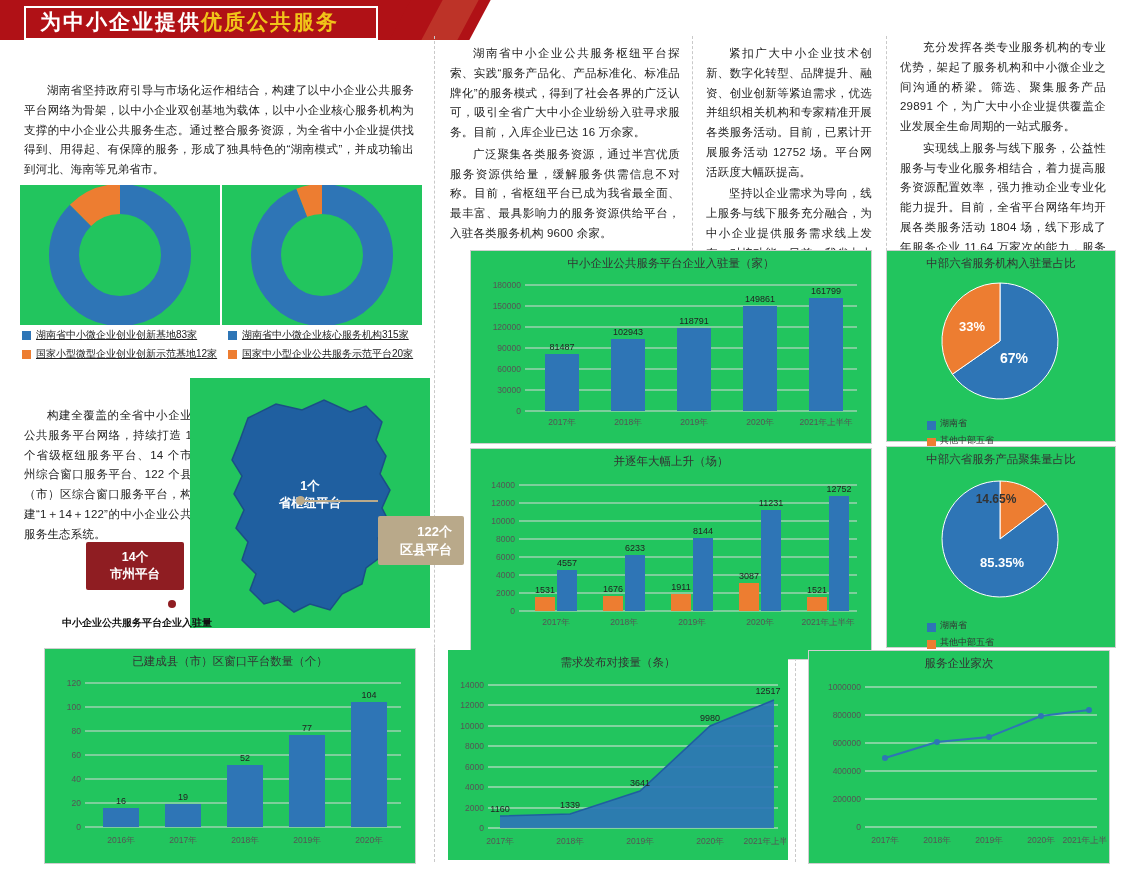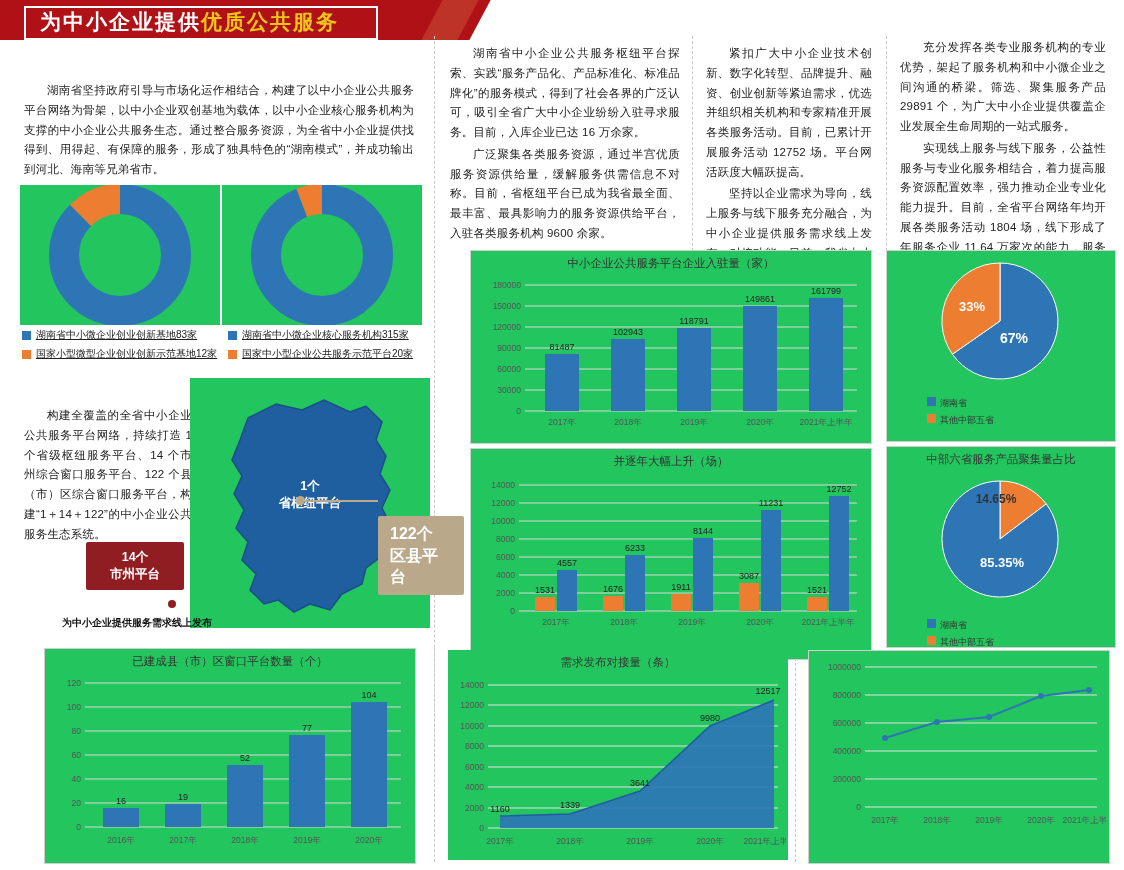--- a/index.html
+++ b/index.html
@@ -63,41 +63,41 @@
   .card-bordered{border:1px solid #cfcfcf;}
   .chart-title{
     width:100%;text-align:center;font-size:11.5px;color:#333;
     padding-top:5px;
   }
   .axis-label{font-size:8.5px;fill:#555;}
   .val-label{font-size:9px;fill:#222;}
 
   .legend{display:flex;gap:14px;justify-content:center;align-items:center;
     font-size:9px;color:#333;margin-top:2px;flex-wrap:wrap;}
-  .legend .it{display:flex;align-items:flex-start;gap:4px;}
+  .legend .it{display:flex;align-items:flex-end;gap:4px;}
   .legend .sw{width:9px;height:9px;display:inline-block;}
 
   
   .dlegend{position:absolute;font-size:10px;color:#222;text-decoration:underline;}
   .dlegend .row{display:flex;align-items:center;gap:5px;margin-bottom:5px;white-space:nowrap;}
   .dlegend .sw{width:9px;height:9px;display:inline-block;}
 
   
   .maplbl{
     position:absolute;text-align:center;color:#fff;font-weight:bold;
     font-size:12.5px;line-height:1.35;
   }
   .tag-red{
     position:absolute;background:#8f1d22;color:#fff;font-weight:bold;
     font-size:12.5px;text-align:center;line-height:1.35;padding:7px 10px;
     border-radius:2px;
   }
   .tag-tan{
     position:absolute;background:#b9a98a;color:#fff;font-weight:bold;
-    font-size:16px;text-align:left;line-height:1.35;padding:7px 12px;
+    font-size:13px;text-align:right;line-height:1.35;padding:7px 12px;
     border-radius:2px;
   }
   .map-caption{
     position:absolute;font-size:10px;color:#111;font-weight:bold;white-space:nowrap;
   }
   .connector{position:absolute;background:#b9a98a;}
   .dot{position:absolute;border-radius:50%;}
 </style>
 </head>
 <body>
@@ -189,21 +189,21 @@
 
   <div class="tag-tan" style="left:378px;top:516px;width:62px;">
     <div>122个</div>
     <div>区县平台</div>
   </div>
 
   <div class="connector" style="left:300px;top:500px;width:78px;height:2px;"></div>
   <div class="dot" style="left:296px;top:496px;width:9px;height:9px;background:#b9a98a;"></div>
   <div class="dot" style="left:168px;top:600px;width:8px;height:8px;background:#8f1d22;"></div>
 
-  <div class="map-caption" style="left:62px;top:616px;">为中小企业提供服务需求线上发布</div>
+  <div class="map-caption" style="left:62px;top:616px;">中小企业公共服务平台企业入驻量</div>
 
   <div class="ptext" style="left:450px;top:44px;width:230px;">
     <p>湖南省中小企业公共服务枢纽平台探索、实践“服务产品化、产品标准化、标准品牌化”的服务模式，得到了社会各界的广泛认可，吸引全省广大中小企业纷纷入驻寻求服务。目前，入库企业已达 16 万余家。</p>
     <p>广泛聚集各类服务资源，通过半宫优质服务资源供给量，缓解服务供需信息不对称。目前，省枢纽平台已成为我省最全面、最丰富、最具影响力的服务资源供给平台，入驻各类服务机构 9600 余家。</p>
   </div>
 
   <div class="ptext" style="left:706px;top:44px;width:166px;">
     <p>紧扣广大中小企业技术创新、数字化转型、品牌提升、融资、创业创新等紧迫需求，优选并组织相关机构和专家精准开展各类服务活动。目前，已累计开展服务活动 12752 场。平台网活跃度大幅跃提高。</p>
     <p>坚持以企业需求为导向，线上服务与线下服务充分融合，为中小企业提供服务需求线上发布、对接功能。目前，我省中小企业线上需求发布对接量累计达 12517 条，并逐年大幅上升。</p>
   </div>
@@ -314,20 +314,21 @@
         <text x="85" y="156">2017年</text>
         <text x="153" y="156">2018年</text>
         <text x="221" y="156">2019年</text>
         <text x="289" y="156">2020年</text>
         <text x="357" y="156">2021年上半年</text>
       </g>
     </svg>
   </div>
 
   <div class="card card-bordered" style="left:886px;top:250px;width:228px;height:190px;">
+    <div class="chart-title">中部六省服务机构入驻量占比</div>
     <svg width="226" height="140" viewBox="0 0 226 140">
       <g transform="translate(113,70)">
 
         <path d="M0,0 L0,-58 A58,58 0 1,1 -47.6,33.2 Z" fill="#2e75b6" stroke="#fff" stroke-width="1"></path>
         <path d="M0,0 L-47.6,33.2 A58,58 0 0,1 0,-58 Z" fill="#ed7d31" stroke="#fff" stroke-width="1"></path>
         <text x="14" y="22" font-size="14" font-weight="bold" fill="#fff" text-anchor="middle">67%</text>
         <text x="-28" y="-10" font-size="13" font-weight="bold" fill="#fff" text-anchor="middle">33%</text>
       </g>
     </svg>
     <div class="legend" style="flex-direction:column;align-items:flex-start;padding-left:40px;gap:4px;">
@@ -448,20 +449,21 @@
         <text x="52" y="174">2017年</text>
         <text x="122" y="174">2018年</text>
         <text x="192" y="174">2019年</text>
         <text x="262" y="174">2020年</text>
         <text x="322" y="174">2021年上半年</text>
       </g>
     </svg>
   </div>
 
   <div class="card card-bordered" style="left:808px;top:650px;width:300px;height:212px;">
+    <div class="chart-title">服务企业家次</div>
     <svg width="298" height="188" viewBox="0 0 298 188">
       <g stroke="#e2e2e2" stroke-width="1">
         <line x1="56" y1="156" x2="288" y2="156"></line>
         <line x1="56" y1="128" x2="288" y2="128"></line>
         <line x1="56" y1="100" x2="288" y2="100"></line>
         <line x1="56" y1="72" x2="288" y2="72"></line>
         <line x1="56" y1="44" x2="288" y2="44"></line>
         <line x1="56" y1="16" x2="288" y2="16"></line>
       </g>
       <g class="axis-label" text-anchor="end" font-size="8.5">

